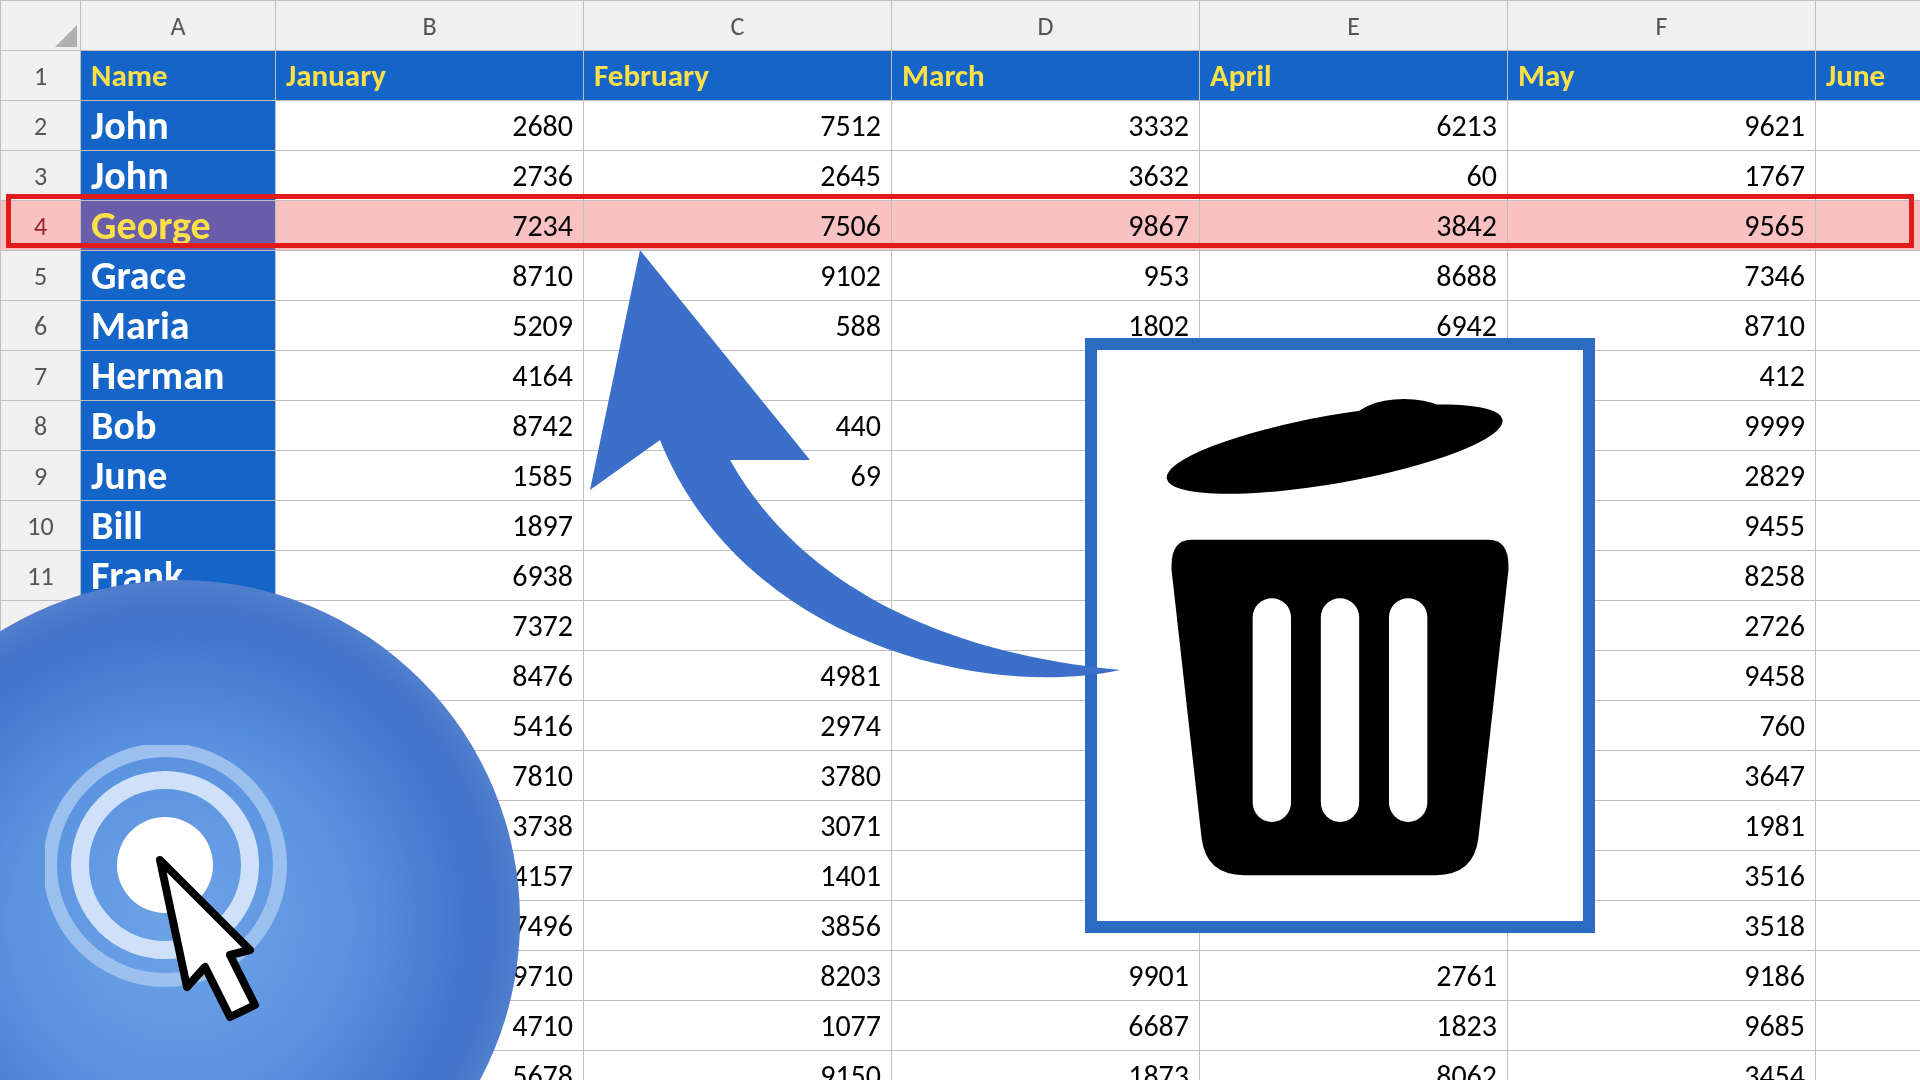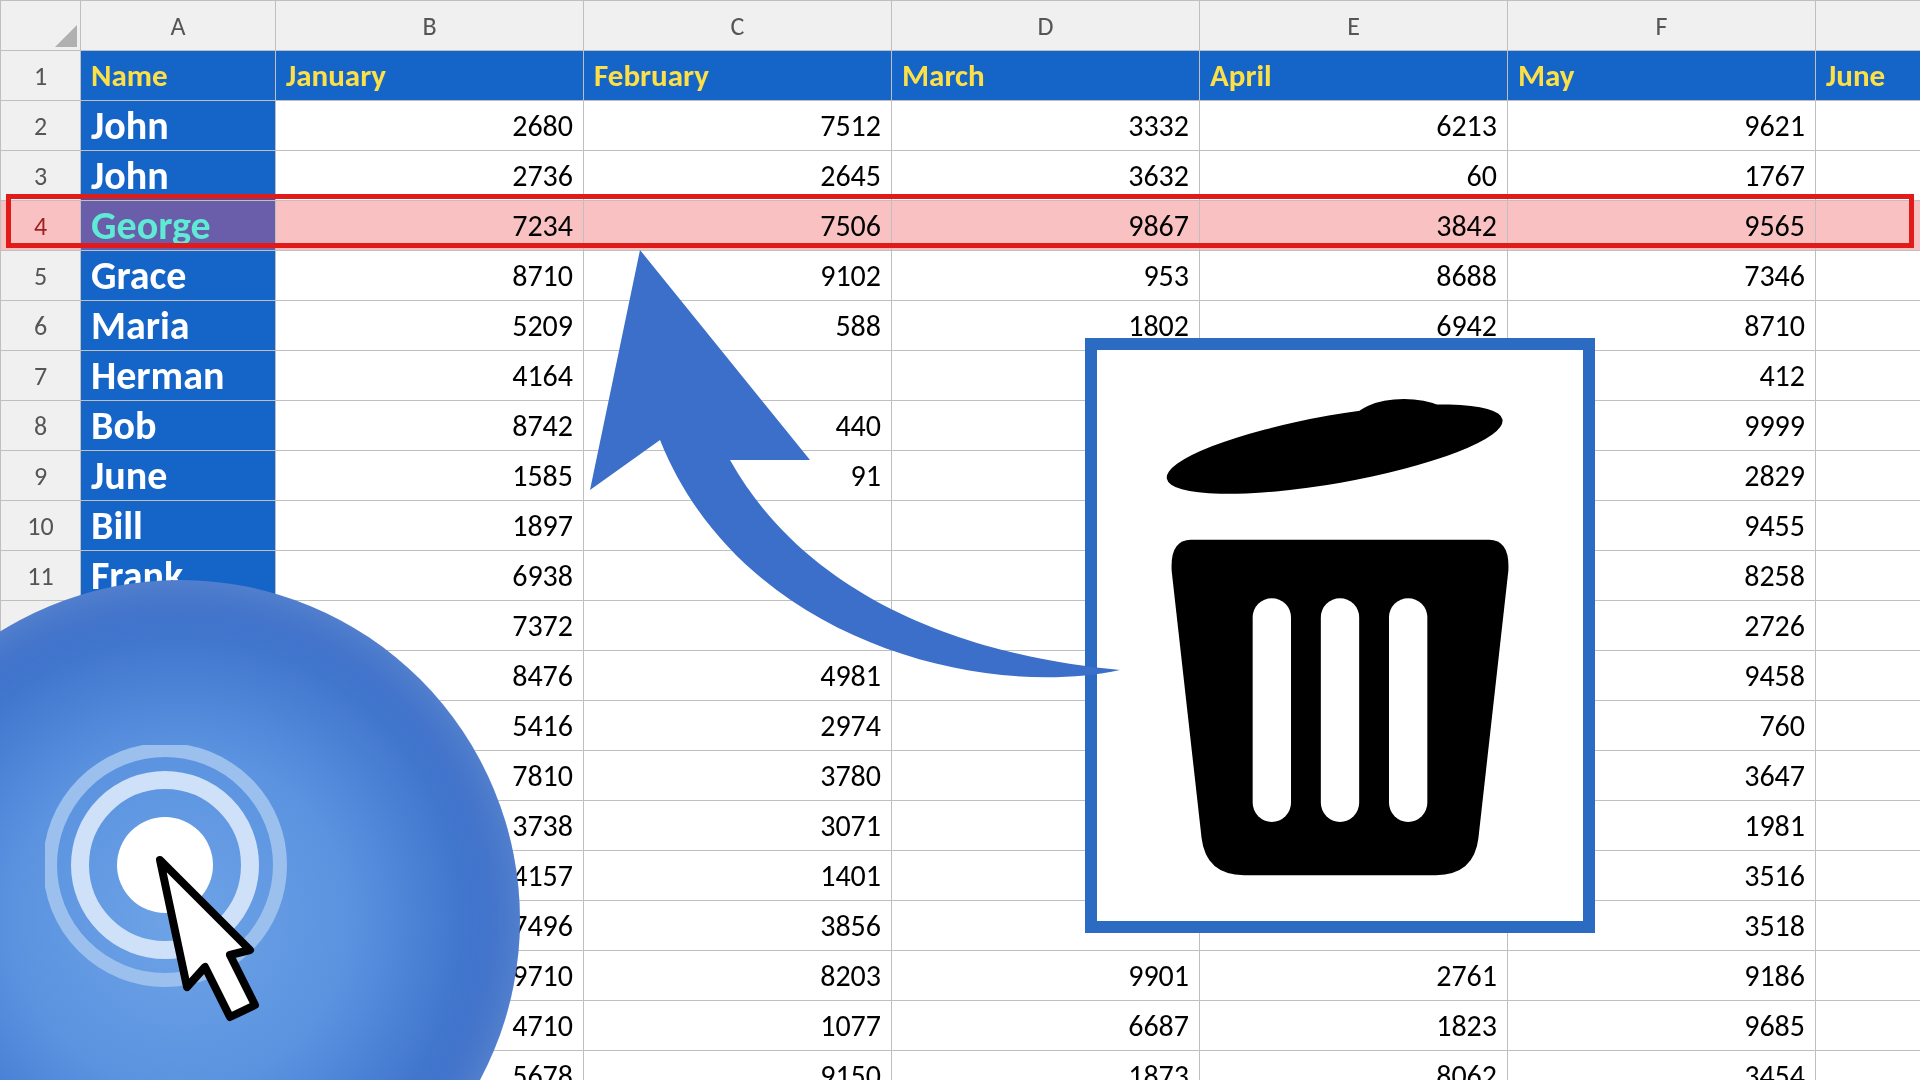--- a/index.html
+++ b/index.html
@@ -22,21 +22,21 @@
   .selectall { position: relative; background:#f0f0f0; }
   .selectall::after { content:""; position:absolute; right:3px; bottom:3px; width:0; height:0; border-style:solid; border-width:0 0 22px 22px; border-color:transparent transparent #b0b0b0 transparent; }
   
   .hdrcell { background:#1565c8; color:#fde047; font-weight:700; font-size:31px; text-align:left; }
   
   .namecell { background:#1565c8; color:#fff; font-weight:700; font-size:40px; text-align:left; }
   
   .num { text-align:right; color:#000; font-weight:400; }
   
   tr.highlight td.num { background:#f9c1c1;margin-left:30px; }
-  tr.highlight td.namecell { background:#6a5da9; color:#5eead4; }
+  tr.highlight td.namecell { background:#6a5da9; color:#fde047; }
   tr.highlight .rowhdr { background:#f9c1c1; color:#a02020; }
   
   #row-highlight-border { position:absolute; left:6px; top:194px; width:1908px; height:54px; border:5px solid #e11a1a; pointer-events:none; z-index:5; }
   
   #trash-panel { position:absolute; left:1085px; top:338px; width:510px; height:595px; background:#fff; border:12px solid #2c6bc2; z-index:7; padding:30px; }
   #trash-panel svg { width:100%; height:100%; }
   
   #arrow-overlay { position:absolute; left:580px; top:240px; width:560px; height:460px; z-index:8; pointer-events:none; }
   
   #logo-circle { position:absolute; left:-160px; bottom:-180px; width:680px; height:680px; border-radius:50%; background: radial-gradient(circle at 50% 50%, #6ea3e6 0%, #5b93e0 35%, #3b6fc9 65%, #2b5db8 100%); z-index:9; box-shadow: inset 0 0 60px rgba(255,255,255,0.25); }
@@ -147,21 +147,21 @@
           <td class="num">440</td>
           <td class="num"></td>
           <td class="num"></td>
           <td class="num">9999</td>
           <td class="num"></td>
         </tr>
         <tr>
           <td class="rowhdr">9</td>
           <td class="namecell">June</td>
           <td class="num">1585</td>
-          <td class="num">91</td>
+          <td class="num">69</td>
           <td class="num"></td>
           <td class="num"></td>
           <td class="num">2829</td>
           <td class="num"></td>
         </tr>
         <tr>
           <td class="rowhdr">10</td>
           <td class="namecell">Bill</td>
           <td class="num">1897</td>
           <td class="num"></td>

